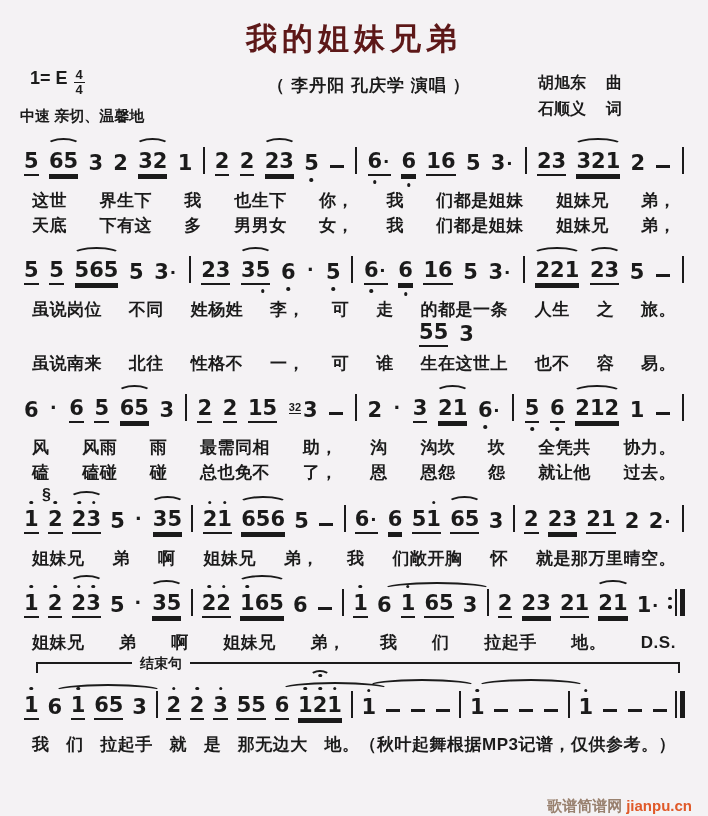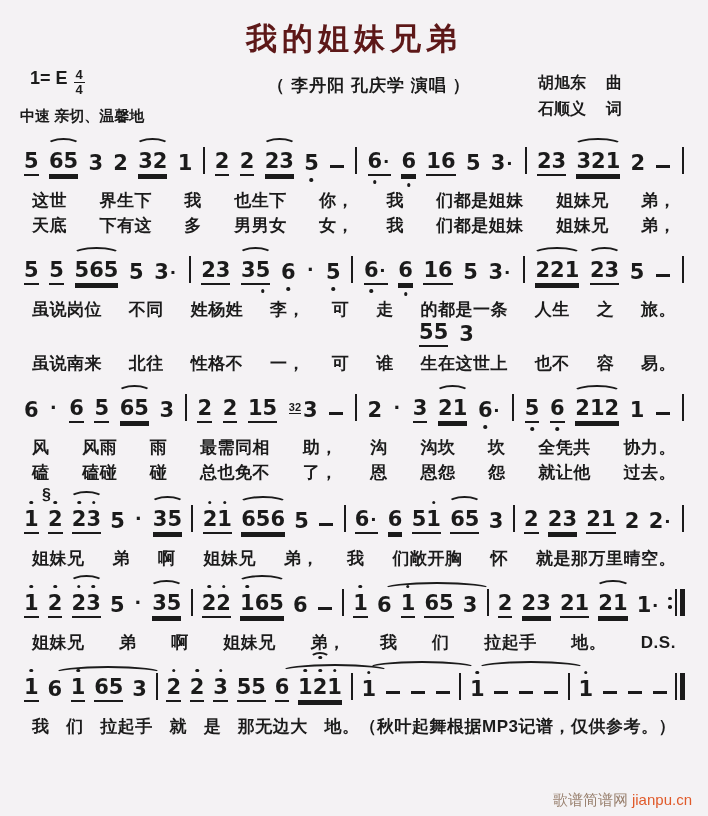--- a/index.html
+++ b/index.html
@@ -52,21 +52,21 @@
   .lyr{display:flex;justify-content:space-between;align-items:baseline;padding:0 12px;
        font-size:17px;font-weight:700;line-height:25px;letter-spacing:0.5px;gap:7px;}
   .lyr .w{white-space:nowrap;}
   .ins{display:flex;gap:9px;align-items:flex-end;margin:1px 0 0 398px;height:24px;padding-bottom:4px;}
   .segno{font-size:16px;font-weight:700;margin:0 0 -14px 22px;height:16px;}
   .endb{position:relative;height:15px;margin:4px 8px 0 16px;}
   .endb .ln{position:absolute;top:3px;left:0;right:0;height:2px;background:var(--ink);}
   .endb .tl{position:absolute;left:0;top:3px;width:2px;height:11px;background:var(--ink);}
   .endb .tr{position:absolute;right:0;top:3px;width:2px;height:11px;background:var(--ink);}
   .endb .lb{position:absolute;left:96px;top:-4px;background:var(--bg);padding:0 8px;font-size:14px;font-weight:700;}
-  .footer{position:absolute;right:16px;bottom:6px;font-size:15px;font-weight:400;}
+  .footer{position:absolute;right:16px;bottom:0;font-size:15px;font-weight:700;}
   .footer .site{color:#99816f;}
   .footer .link{color:#e05a2a;margin-left:4px;}
 </style>
 </head>
 <body>
 
 <div class="sheet">
   <div class="title">我的姐妹兄弟</div>
   <div class="meta">
     <div class="meta-left">
@@ -759,20 +759,26 @@
           <span class="w">姐妹兄</span>
           <span class="w">弟，</span>
           <span class="w">我</span>
           <span class="w">们</span>
           <span class="w">拉起手</span>
           <span class="w">地。</span>
           <span class="w">D.S.</span>
         </div>
       </div>
       <div class="sys">
+        <div class="endb">
+          <span class="ln"></span>
+          <span class="tl"></span>
+          <span class="tr"></span>
+          <span class="lb">结束句</span>
+        </div>
         <div class="notes">
           <span class="tok hi">
             <span class="grp u1">
               <span class="dgt">1<span class="da"></span></span>
             </span>
           </span>
           <span class="tok">
             <span class="grp">
               <span class="dgt">6</span>
             </span>

